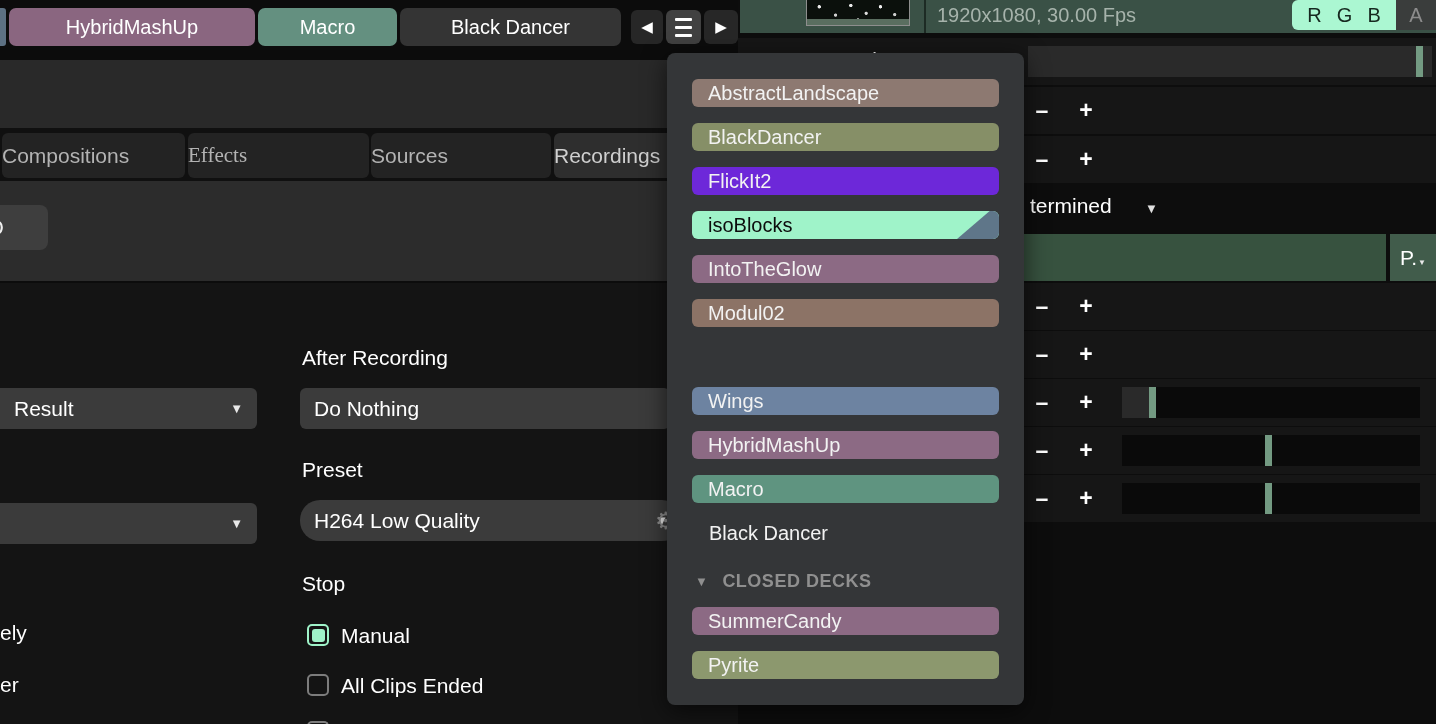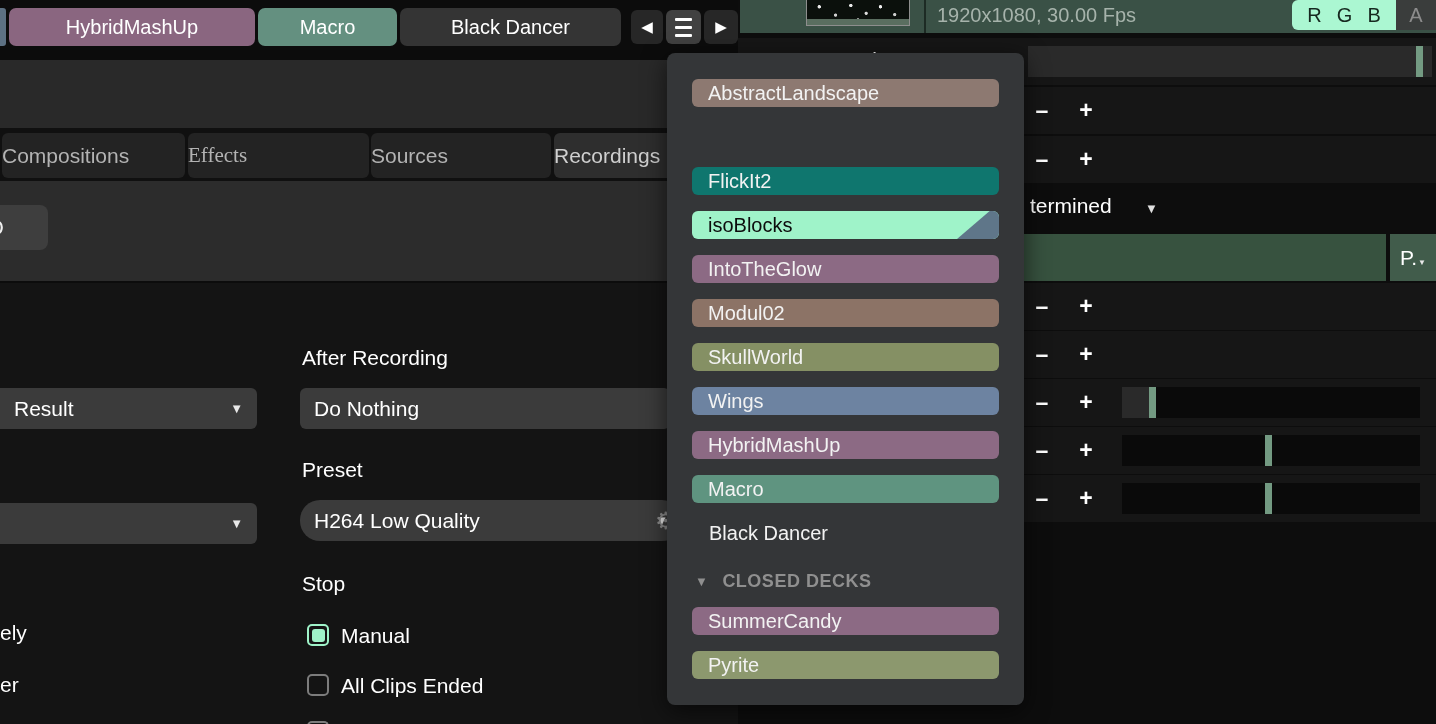--- a/index.html
+++ b/index.html
@@ -279,36 +279,36 @@
             <div class="handle" style="left: 48%;"></div>
           </div>
         </div>
       </div>
   </div>
 
   <div class="deck-menu" id="deck-menu">
       <div class="menu-item" style="top: 26px; background: rgb(141, 121, 113);">
         <span>AbstractLandscape</span>
       </div>
-      <div class="menu-item" style="top: 114px; background: #0f766e;">
+      <div class="menu-item" style="top: 70px; background: rgb(134, 143, 103);">
+        <span>BlackDancer</span>
+      </div>
+      <div class="menu-item" style="top: 114px; background: #6d28d9;">
         <span>FlickIt2</span>
       </div>
       <div class="menu-item selected" style="top: 158px; background: rgb(159, 243, 201);">
         <span>isoBlocks</span>
         <div class="fold" style="border-bottom-color: rgb(95, 118, 137);"></div>
       </div>
       <div class="menu-item" style="top: 202px; background: rgb(140, 106, 132);">
         <span>IntoTheGlow</span>
       </div>
       <div class="menu-item" style="top: 246px; background: rgb(140, 115, 102);">
         <span>Modul02</span>
       </div>
-      <div class="menu-item" style="top: 290px; background: rgb(133, 144, 100);">
-        <span>SkullWorld</span>
-      </div>
       <div class="menu-item" style="top: 334px; background: rgb(109, 131, 161);">
         <span>Wings</span>
       </div>
       <div class="menu-item" style="top: 378px; background: rgb(140, 106, 132);">
         <span>HybridMashUp</span>
       </div>
       <div class="menu-item" style="top: 422px; background: rgb(95, 148, 128);">
         <span>Macro</span>
       </div>
       <div class="menu-item" style="top: 466px; padding-left: 17px;">

